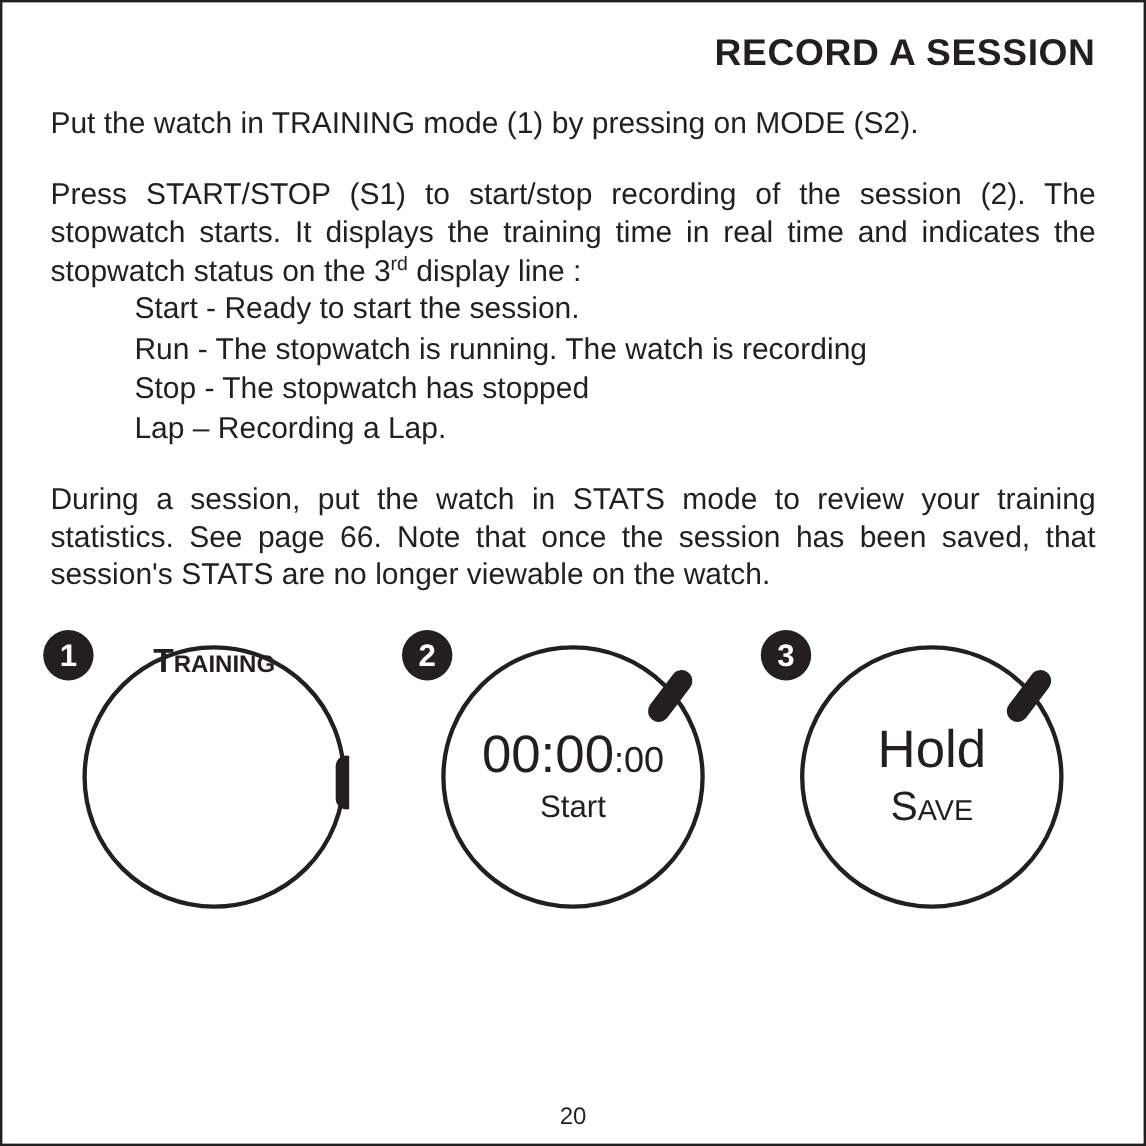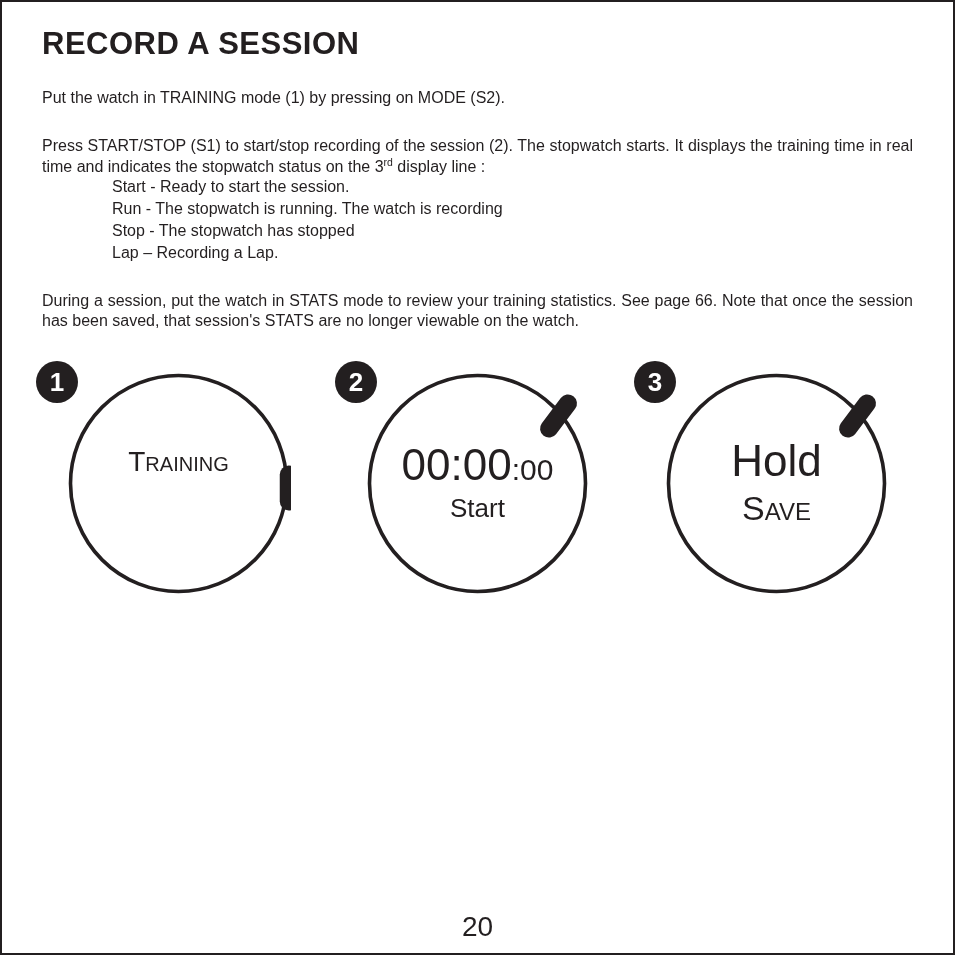--- a/index.html
+++ b/index.html
@@ -10,28 +10,28 @@
     background: #fff;
   }
   .page {
     width: 955px;
     height: 955px;
     border: 2px solid #231f20;
     padding: 24px 40px 10px 40px;
     position: relative;
   }
   .title {
-    text-align: left;
+    text-align: right;
     font-weight: bold;
     font-size: 31px;
     margin-bottom: 26px;
     letter-spacing: 0.5px;
   }
   .body-text {
-    font-size: 16px;
+    font-size: 25px;
     line-height: 1.25;
     margin-top: 17px;
   }
   .para { margin-bottom: 28px; text-align: justify; }
   .para.tight { margin-bottom: 0; }
   .indent-list { padding-left: 70px; margin-bottom: 28px; }
   .indent-list div { margin-bottom: 2px; }
   sup { font-size: 0.65em; vertical-align: super; }
 
   .diagrams {
@@ -75,28 +75,28 @@
     display: flex;
     flex-direction: column;
     align-items: center;
     justify-content: center;
   }
   .big-line { font-size: 44px; line-height: 1; }
   .big-line .sec { font-size: 30px; }
   .sub-line { font-size: 26px; margin-top: 6px; }
   .smallcaps { font-variant: small-caps; font-size: 28px; }
   
-  .dial1-inner { justify-content: center; padding-bottom: 44px; }
+  .dial1-inner { justify-content: flex-start; padding-bottom: 44px; font-weight: bold; }
 
   .page-number {
     position: absolute;
     bottom: 10px;
     left: 0; right: 0;
     text-align: center;
-    font-size: 28px;
+    font-size: 20px;
   }
 </style>
 </head>
 <body>
 
 <div class="page">
 
   <div class="title">RECORD A SESSION</div>
 
   <div class="body-text">

